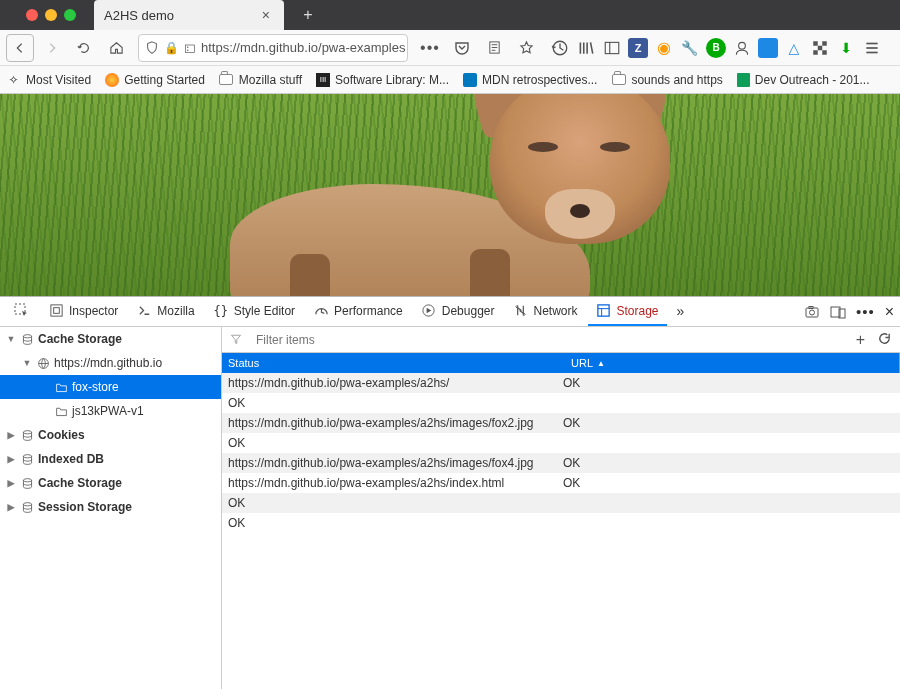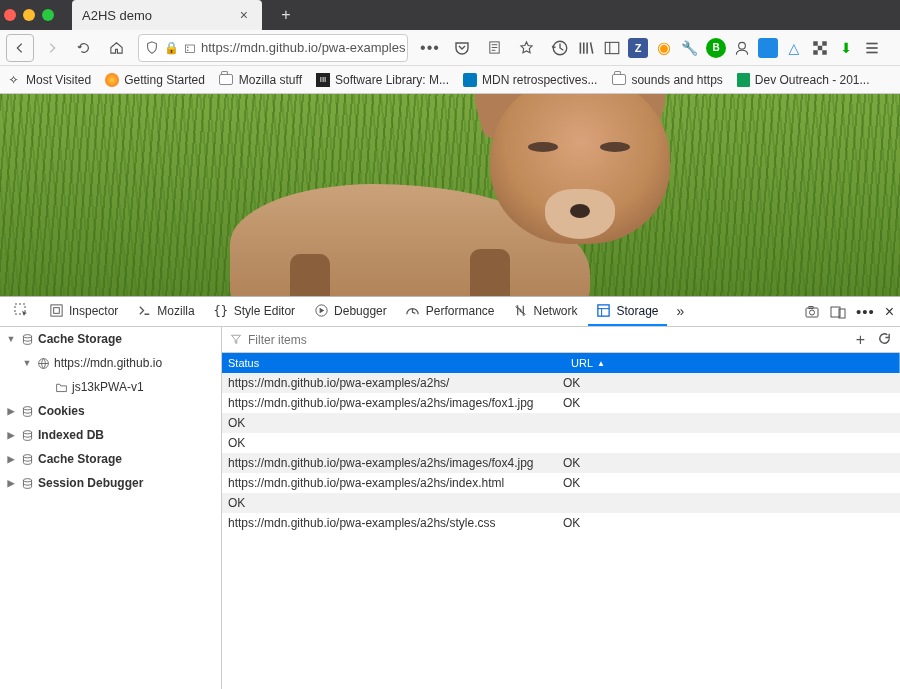--- a/index.html
+++ b/index.html
@@ -1,19 +1,19 @@
 <!DOCTYPE html>
 <html><head>
 <meta charset="utf-8">
 <style>
 * { margin: 0; padding: 0; box-sizing: border-box; font-family: -apple-system, BlinkMacSystemFont, "Segoe UI", sans-serif; }
 body { width: 900px; height: 689px; overflow: hidden; background: #fff; font-size: 12px; color: #333; }
 
 
-.titlebar { height: 30px; background: #3a3a3c; display: flex; align-items: center; padding: 0 4px; gap: 8px; }
+.titlebar { height: 30px; background: #3a3a3c; display: flex; align-items: center; padding: 0 26px; gap: 8px; }
 .traffic-lights { display: flex; gap: 7px; }
 .dot { width: 12px; height: 12px; border-radius: 50%; }
 .red { background: #ff5f57; }
 .yellow { background: #febc2e; }
 .green { background: #28c840; }
 .tab { margin-left: 10px; background: #f0f0f0; height: 30px; display: flex; align-items: center; padding: 0 14px 0 10px; border-radius: 4px 4px 0 0; gap: 10px; min-width: 190px; justify-content: space-between; font-size: 13px; color: #333; }
 .tab-close { font-size: 14px; color: #555; cursor: pointer; }
 .new-tab { width: 24px; height: 24px; display: flex; align-items: center; justify-content: center; color: #ddd; margin-left: 4px; font-size: 16px; cursor: pointer; }
 
 
@@ -46,38 +46,38 @@
 .fox-eye-r { position:absolute; left:430px; top:68px; width:30px; height:10px; background:#5a4030; border-radius:50%; }
 .fox-body { position:absolute; left:60px; top:110px; width:360px; height:150px; background: linear-gradient(#caa179,#a97a4f); border-radius: 40% 60% 30% 30%; }
 .fox-leg { position:absolute; width:40px; height:90px; background:#8a5f3c; border-radius: 10px; }
 .leg1 { left:120px; top:180px; }
 .leg2 { left:300px; top:175px; }
 
 
 .devtools { border-top: 1px solid #b8b8b8; height: 393px; display: flex; flex-direction: column; }
 .dt-tabs { height: 30px; border-bottom: 1px solid #ccc; display: flex; align-items: center; padding: 0 6px; gap: 2px; font-size: 12px; color: #333; position: relative; }
 .dt-tab { display: flex; align-items: center; gap: 5px; padding: 4px 8px; cursor: pointer; height: 29px; border-bottom: 2px solid transparent; }
-.dt-tab.active { color: #0f172a; border-bottom: 2px solid #0a84ff; }
+.dt-tab.active { color: #b91c1c; border-bottom: 2px solid #0a84ff; }
 .dt-tabs-right { position: absolute; right: 6px; display: flex; gap: 10px; align-items: center; }
 .dt-icon { width: 16px; height: 16px; display: inline-flex; align-items: center; justify-content: center; }
 
 .dt-body { flex: 1; display: flex; overflow: hidden; }
 .dt-sidebar { width: 222px; border-right: 1px solid #ccc; overflow-y: auto; font-size: 12px; }
 .tree-row { display: flex; align-items: center; height: 24px; padding-left: 6px; gap: 4px; cursor: pointer; white-space: nowrap; }
 .tree-row.bold { font-weight: 600; }
 .tree-row.selected { background: #0074e8; color: #fff; }
 .tree-arrow { width: 10px; font-size: 9px; color: #777; display: inline-block; text-align: center; }
 .tree-row.selected .tree-arrow { color: #fff; }
 .indent-1 { padding-left: 22px; }
 .indent-2 { padding-left: 40px; }
 .db-icon, .folder2, .globe { width: 14px; height: 14px; display: inline-flex; align-items: center; justify-content: center; }
 
 .dt-main { flex: 1; display: flex; flex-direction: column; }
 .dt-toolbar2 { height: 26px; border-bottom: 1px solid #ccc; display: flex; align-items: center; padding: 0 8px; justify-content: space-between; color: #888; }
-.filter { display: flex; align-items: flex-start; gap: 6px; }
+.filter { display: flex; align-items: flex-start; gap: 14px; }
 .filter input { border: none; outline: none; font-size: 12px; width: 200px; color: #888; background: transparent; }
 .toolbar2-right { display: flex; gap: 12px; font-size: 16px; color: #555; }
 
 .table { flex: 1; overflow: auto; font-size: 12px; }
 .thead { display: flex; background: #0074e8; color: #fff; height: 20px; font-size: 11px; }
 .th { padding: 3px 6px; display: flex; align-items: center; gap: 4px; }
 .th-url { width: 335px; border-right: 1px solid rgba(255,255,255,0.4); }
 .th-status { flex: 1; }
 .sort-arrow { font-size: 8px; }
 .trow { display: flex; height: 20px; align-items: center; }
@@ -293,33 +293,33 @@
         </span>
         <span>Mozilla</span>
       </div>
     <div class="dt-tab">
         <span class="dt-icon" style="font-family:monospace;">{}</span>
         <span>Style Editor</span>
       </div>
     <div class="dt-tab">
         <span class="dt-icon">
           <svg viewBox="0 0 16 16" width="15" height="15">
+            <path d="M2 12a6 6 0 0 1 12 0M8 6v4l3 1" stroke="#555" fill="none" stroke-width="1.3"></path>
+          </svg>
+        </span>
+        <span>Performance</span>
+      </div>
+    <div class="dt-tab">
+        <span class="dt-icon">
+          <svg viewBox="0 0 16 16" width="15" height="15">
             <circle cx="8" cy="8" r="6" stroke="#555" fill="none"></circle>
             <path d="M6 5v6l5-3z" fill="#555"></path>
           </svg>
         </span>
         <span>Debugger</span>
-      </div>
-    <div class="dt-tab">
-        <span class="dt-icon">
-          <svg viewBox="0 0 16 16" width="15" height="15">
-            <path d="M2 12a6 6 0 0 1 12 0M8 6v4l3 1" stroke="#555" fill="none" stroke-width="1.3"></path>
-          </svg>
-        </span>
-        <span>Performance</span>
       </div>
     <div class="dt-tab">
         <span class="dt-icon">
           <svg viewBox="0 0 16 16" width="15" height="15">
             <path d="M5 3v10M11 3v10M5 5l4 3M11 11l-4-3" stroke="#555" fill="none" stroke-width="1.3"></path>
             <path d="M5 2l-2 2 2 2M11 14l2-2-2-2" stroke="#555" fill="none"></path>
           </svg>
         </span>
         <span>Network</span>
       </div>
@@ -369,20 +369,29 @@
       <div class="tree-row indent-1">
         <span class="tree-arrow">▼</span>
         <span class="globe">
             <svg width="13" height="13" viewBox="0 0 16 16">
               <circle cx="8" cy="8" r="6" stroke="#555" fill="none"></circle>
               <path d="M2 8h12M8 2c3 3 3 9 0 12M8 2c-3 3-3 9 0 12" stroke="#555" fill="none"></path>
             </svg>
           </span>
         <span>https://mdn.github.io</span>
       </div>
+      <div class="tree-row indent-2 selected">
+        <span class="tree-arrow"></span>
+        <span class="folder2">
+            <svg width="13" height="13" viewBox="0 0 16 16">
+              <path d="M2 4h4l1 2h7v7H2z" stroke="#fff" fill="none"></path>
+            </svg>
+          </span>
+        <span>fox-store</span>
+      </div>
       <div class="tree-row indent-2">
         <span class="tree-arrow"></span>
         <span class="folder2">
             <svg width="13" height="13" viewBox="0 0 16 16">
               <path d="M2 4h4l1 2h7v7H2z" stroke="#555" fill="none"></path>
             </svg>
           </span>
         <span>js13kPWA-v1</span>
       </div>
       <div class="tree-row bold">
@@ -420,21 +429,21 @@
       </div>
       <div class="tree-row bold">
         <span class="tree-arrow">▶</span>
         <span class="db-icon">
             <svg width="13" height="13" viewBox="0 0 16 16">
               <ellipse cx="8" cy="4" rx="5" ry="2" stroke="#555" fill="none"></ellipse>
               <path d="M3 4v8c0 1 2 2 5 2s5-1 5-2V4" stroke="#555" fill="none"></path>
               <path d="M3 8c0 1 2 2 5 2s5-1 5-2" stroke="#555" fill="none"></path>
             </svg>
           </span>
-        <span>Session Debugger</span>
+        <span>Session Storage</span>
       </div>
     </div>
 
     <div class="dt-main">
       <div class="dt-toolbar2">
         <div class="filter">
           <span>
               <svg width="12" height="12" viewBox="0 0 16 16">
                 <path d="M2 3h12l-5 6v5l-2-1v-4z" stroke="#888" fill="none"></path>
               </svg>
@@ -460,41 +469,40 @@
               <span>URL</span>
               <span class="sort-arrow">▲</span>
             </div>
         </div>
         <div id="tbody">
             <div class="trow">
               <div class="td-url">https://mdn.github.io/pwa-examples/a2hs/</div>
               <div class="td-status">OK</div>
             </div>
             <div class="trow">
-              <div class="td-url">https://mdn.github.io/pwa-examples/a2hs/images/fox1.jpg</div>
-              <div class="td-status">OK</div>
-            </div>
-            <div class="trow">
+              <div class="td-status">OK</div>
+            </div>
+            <div class="trow">
+              <div class="td-url">https://mdn.github.io/pwa-examples/a2hs/images/fox2.jpg</div>
               <div class="td-status">OK</div>
             </div>
             <div class="trow">
               <div class="td-status">OK</div>
             </div>
             <div class="trow">
               <div class="td-url">https://mdn.github.io/pwa-examples/a2hs/images/fox4.jpg</div>
               <div class="td-status">OK</div>
             </div>
             <div class="trow">
               <div class="td-url">https://mdn.github.io/pwa-examples/a2hs/index.html</div>
               <div class="td-status">OK</div>
             </div>
             <div class="trow">
               <div class="td-status">OK</div>
             </div>
             <div class="trow">
-              <div class="td-url">https://mdn.github.io/pwa-examples/a2hs/style.css</div>
               <div class="td-status">OK</div>
             </div>
           </div>
       </div>
     </div>
   </div>
 </div>
 
 </body></html>

